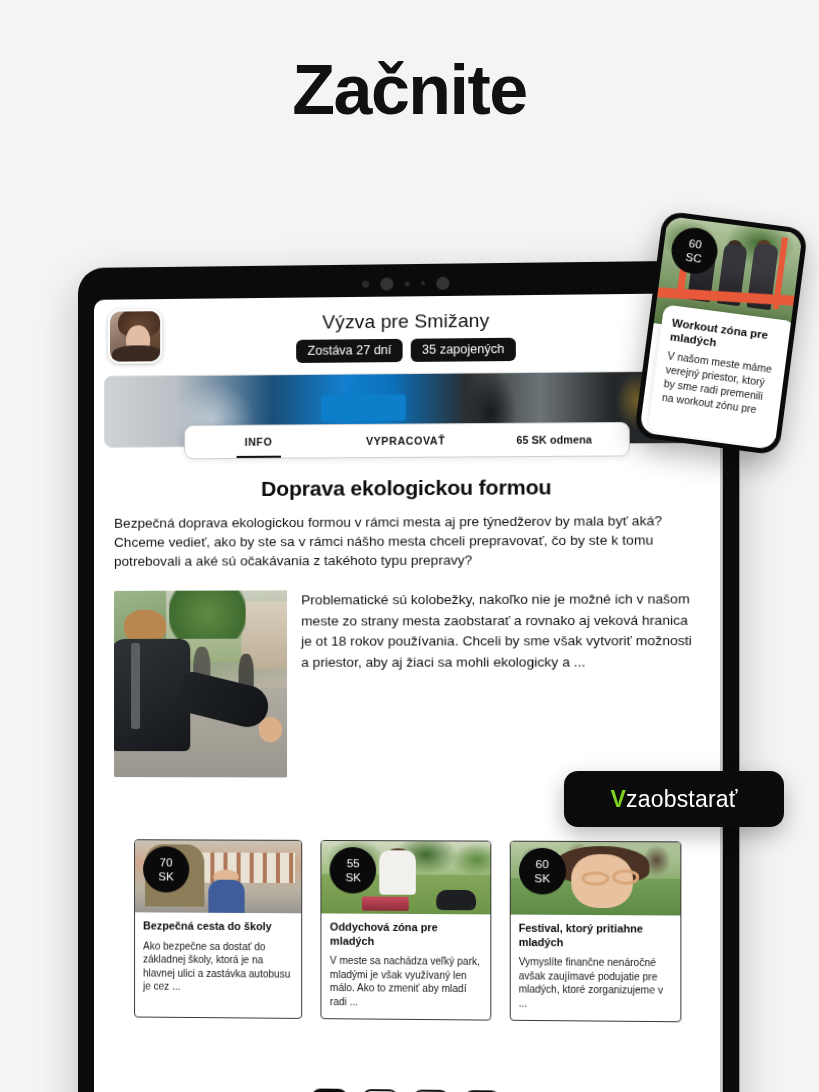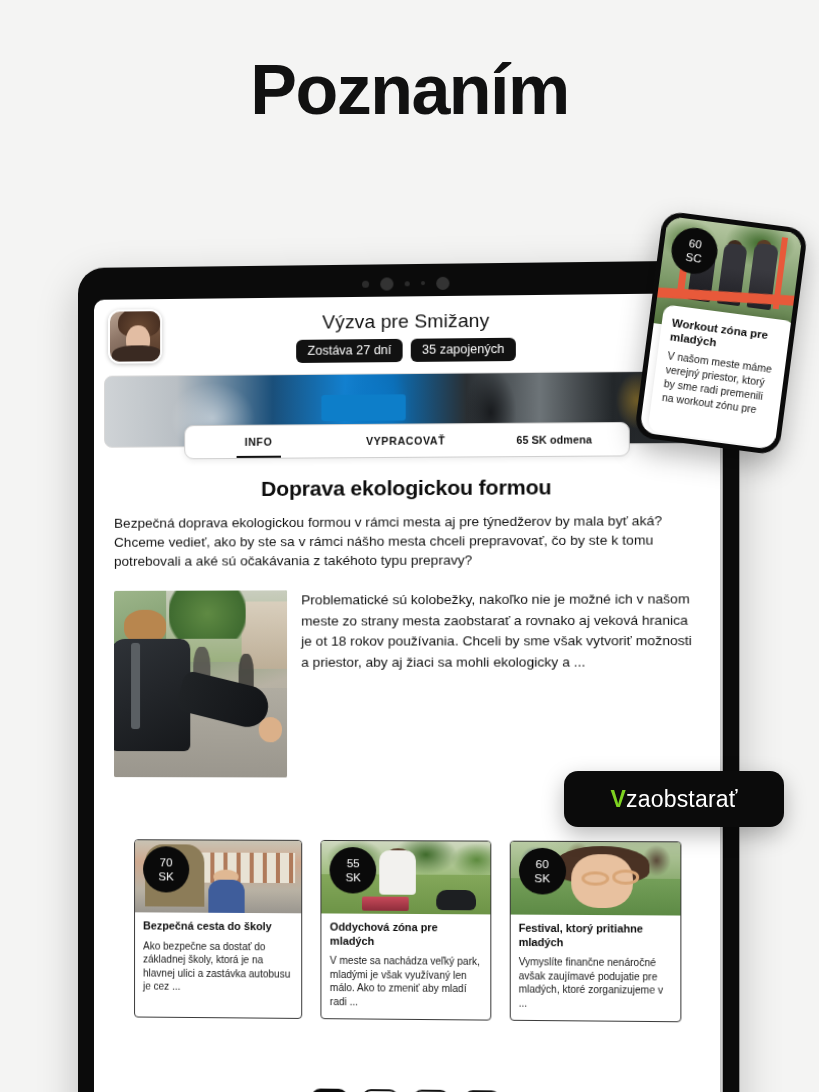--- a/index.html
+++ b/index.html
@@ -343,21 +343,21 @@
     background: linear-gradient(90deg, rgba(0,0,0,.25), rgba(0,0,0,0));
     z-index: 5;
   }
 </style>
 </head>
 <body>
 
 <div id="root">
 
   <div class="headline">
-    <span class="l2">Poznaním</span>
+    <span class="l2">Začnite</span>
   </div>
 
   <div class="tablet">
     <div class="bezel-dots">
       <i class="bd1"></i>
         <i class="bd2"></i>
         <i class="bd3"></i>
         <i class="bd4"></i>
         <i class="bd5"></i>
     </div>

